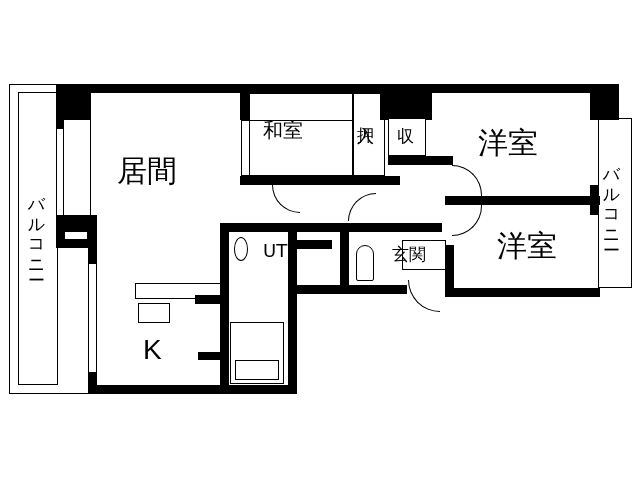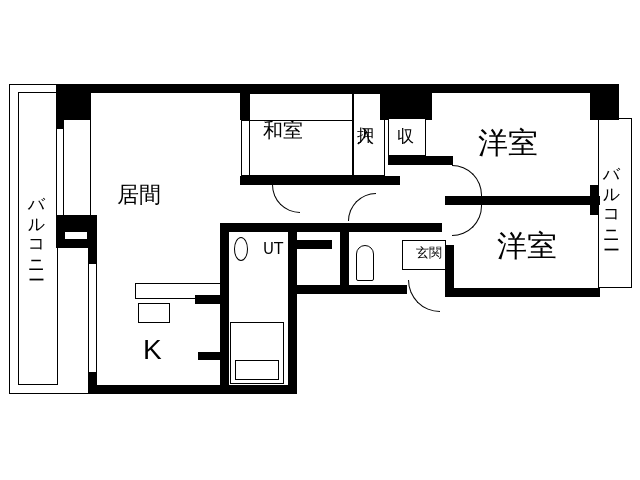--- a/index.html
+++ b/index.html
@@ -57,36 +57,36 @@
 
   <div class="wall" style="left:220px;top:223px;width:78px;height:9px;"></div>
   <div class="wall" style="left:220px;top:223px;width:9px;height:171px;"></div>
   <div class="wall" style="left:288px;top:223px;width:9px;height:171px;"></div>
   <div class="wall" style="left:297px;top:240px;width:35px;height:9px;"></div>
   <div class="wall" style="left:297px;top:285px;width:110px;height:9px;"></div>
   <div class="wall" style="left:297px;top:223px;width:145px;height:9px;"></div>
   <div class="wall" style="left:340px;top:223px;width:9px;height:70px;"></div>
 
   <div class="thin" style="left:234px;top:237px;width:14px;height:24px;border-radius:50%;"></div>
-  <div class="label" style="left:263px;top:240px;font-size:15px;line-height:1.2;width:12px;">UT</div>
+  <div class="label" style="left:263px;top:240px;font-size:18px;line-height:1.2;width:12px;">UT</div>
   <div class="thin" style="left:230px;top:322px;width:54px;height:62px;"></div>
   <div class="thin" style="left:235px;top:360px;width:44px;height:20px;"></div>
 
   <div class="thin" style="left:135px;top:283px;width:86px;height:16px;"></div>
   <div class="thin" style="left:138px;top:303px;width:32px;height:20px;"></div>
   <div class="wall" style="left:195px;top:295px;width:26px;height:9px;"></div>
   <div class="wall" style="left:198px;top:352px;width:22px;height:8px;"></div>
   <div class="label" style="left:143px;top:336px;font-size:28px;font-family:'Liberation Sans',sans-serif;">K</div>
 
-  <div class="label" style="left:117px;top:184px;font-size:22px;text-align:center;">居間</div>
+  <div class="label" style="left:117px;top:156px;font-size:30px;text-align:center;">居間</div>
 
   <div class="thin" style="left:356px;top:245px;width:18px;height:36px;border-radius:9px 9px 2px 2px;"></div>
 
   <div class="thin" style="left:402px;top:240px;width:44px;height:30px;"></div>
-  <div class="label" style="left:416px;top:246px;font-size:13px;">玄関</div>
+  <div class="label" style="left:392px;top:246px;font-size:17px;">玄関</div>
 
   <div class="door" style="left:272px;top:185px;width:28px;height:28px;border-top:none;border-right:none;border-radius:0 0 0 28px;"></div>
   <div class="door" style="left:348px;top:193px;width:28px;height:28px;border-bottom:none;border-right:none;border-radius:28px 0 0 0;"></div>
   <div class="door" style="left:452px;top:165px;width:30px;height:31px;border-left:none;border-bottom:none;border-radius:0 30px 0 0;"></div>
   <div class="door" style="left:452px;top:205px;width:30px;height:31px;border-left:none;border-top:none;border-radius:0 0 30px 0;"></div>
   <div class="door" style="left:408px;top:280px;width:32px;height:32px;border-top:none;border-right:none;border-radius:0 0 0 32px;"></div>
 
 </div>
 
 </body></html>

